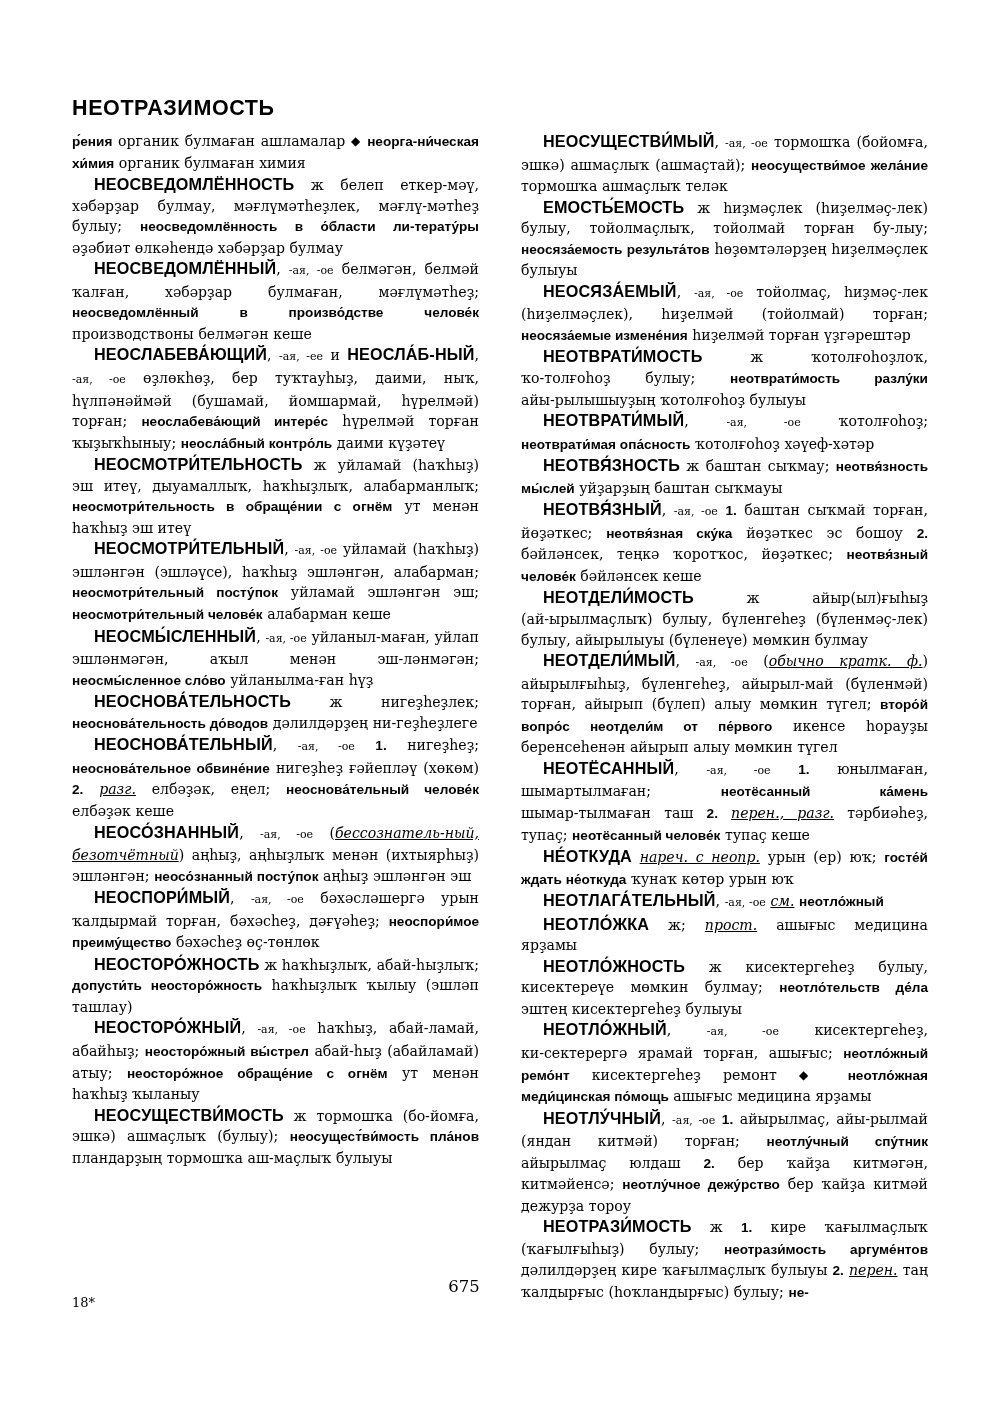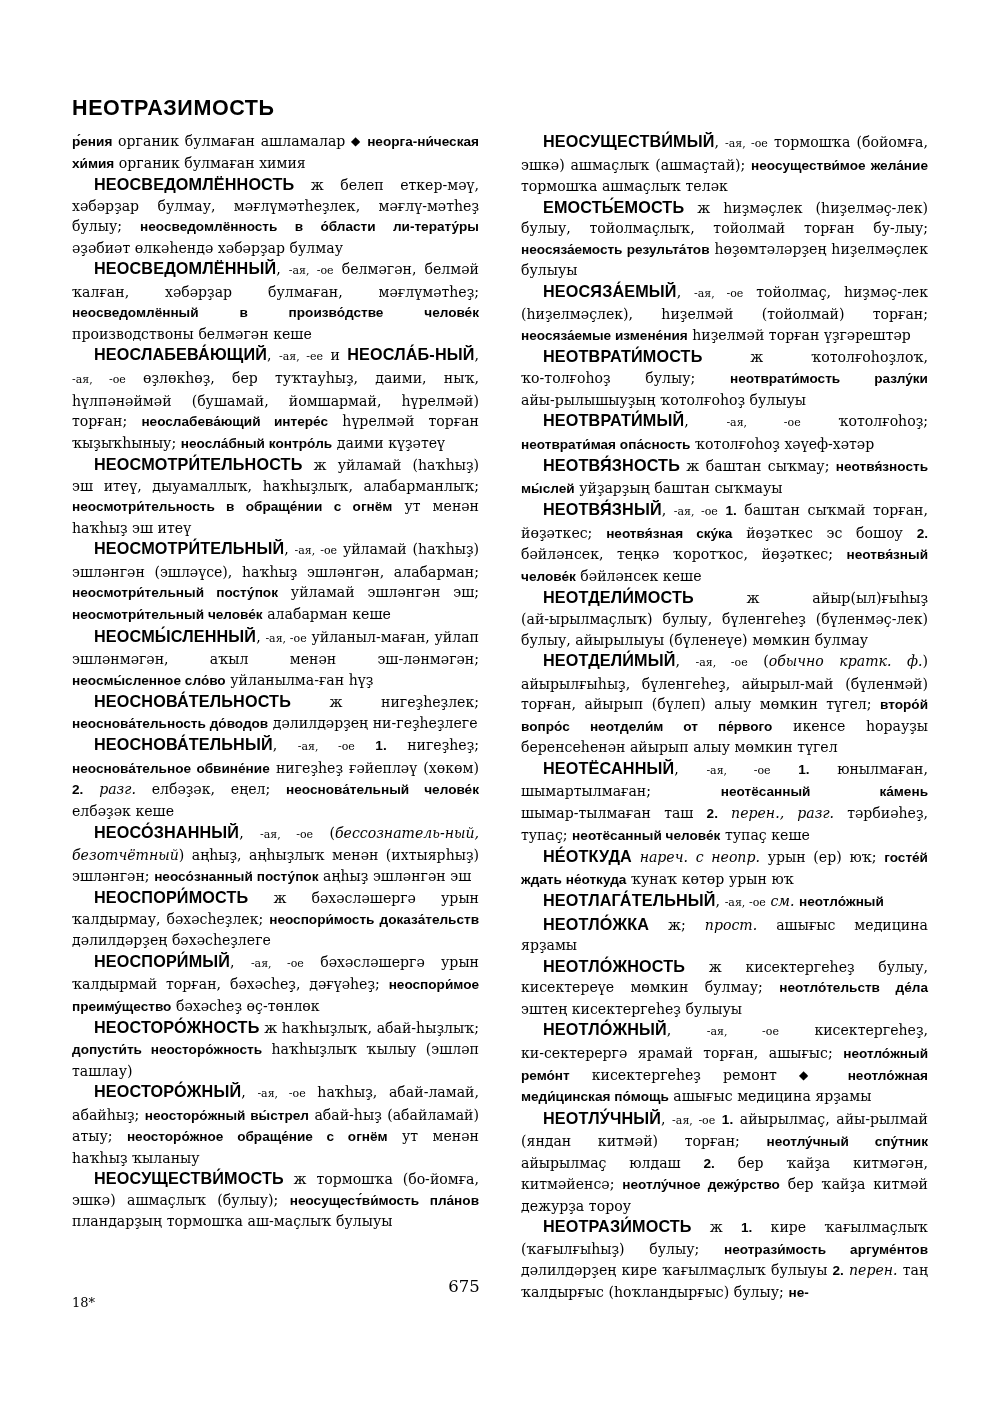--- a/index.html
+++ b/index.html
@@ -66,21 +66,21 @@
     font-size: 16.2px;
     letter-spacing: 0.15px;
   }
   
   .b {
     font-family: "Liberation Sans", sans-serif;
     font-weight: bold;
     font-size: 13.6px;
   }
   
-  .i { font-style: italic; }
+  .i { font-style: italic; text-decoration: underline; }
   
   .g { font-style: normal; }
   
   .num {
     font-family: "Liberation Sans", sans-serif;
     font-weight: bold;
     font-size: 13.6px;
   }
   
   .infl { font-size: 11px; }
@@ -115,21 +115,20 @@
         <p class="entry cont"><span class="b">р́ения</span> органик булмаған ашламалар <span class="loz">◆</span> <span class="b">неорга‑ни́ческая хи́мия</span> органик булмаған химия</p>
         <p class="entry"><span class="hw">НЕОСВЕДОМЛЁННОСТЬ</span> <span class="g">ж</span> белеп еткер‑мәү, хәбәрҙар булмау, мәғлүмәтһеҙлек, мәғлү‑мәтһеҙ булыу; <span class="b">неосведомлённость в о́бласти ли‑терату́ры</span> әҙәбиәт өлкәһендә хәбәрҙар булмау</p>
         <p class="entry"><span class="hw">НЕОСВЕДОМЛЁННЫЙ</span>, <span class="infl">-ая, -ое</span> белмәгән, белмәй ҡалған, хәбәрҙар булмаған, мәғлүмәтһеҙ; <span class="b">неосведомлённый в произво́дстве челове́к</span> производствоны белмәгән кеше</p>
         <p class="entry"><span class="hw">НЕОСЛАБЕВА́ЮЩИЙ</span>, <span class="infl">-ая, -ее</span> и <span class="hw">НЕОСЛА́Б‑НЫЙ</span>, <span class="infl">-ая, -ое</span> өҙлөкһөҙ, бер туҡтауһыҙ, даими, ныҡ, һүлпәнәймәй (бушамай, йомшармай, һүрелмәй) торған; <span class="b">неослабева́ющий интере́с</span> һүрелмәй торған ҡыҙыҡһыныу; <span class="b">неосла́бный контро́ль</span> даими күҙәтеү</p>
         <p class="entry"><span class="hw">НЕОСМОТРИ́ТЕЛЬНОСТЬ</span> <span class="g">ж</span> уйламай (haҡһыҙ) эш итеү, дыуамаллыҡ, haҡһыҙлыҡ, алабарманлыҡ; <span class="b">неосмотри́тельность в обраще́нии с огнём</span> ут менән haҡһыҙ эш итеү</p>
         <p class="entry"><span class="hw">НЕОСМОТРИ́ТЕЛЬНЫЙ</span>, <span class="infl">-ая, -ое</span> уйламай (haҡһыҙ) эшләнгән (эшләүсе), haҡһыҙ эшләнгән, алабарман; <span class="b">неосмотри́тельный посту́пок</span> уйламай эшләнгән эш; <span class="b">неосмотри́тельный челове́к</span> алабарман кеше</p>
         <p class="entry"><span class="hw">НЕОСМЫ́СЛЕННЫЙ</span>, <span class="infl">-ая, -ое</span> уйланыл‑маған, уйлап эшләнмәгән, аҡыл менән эш‑ләнмәгән; <span class="b">неосмы́сленное сло́во</span> уйланылма‑ған һүҙ</p>
         <p class="entry"><span class="hw">НЕОСНОВА́ТЕЛЬНОСТЬ</span> <span class="g">ж</span> нигеҙһеҙлек; <span class="b">неоснова́тельность до́водов</span> дәлилдәрҙең ни‑геҙһеҙлеге</p>
         <p class="entry"><span class="hw">НЕОСНОВА́ТЕЛЬНЫЙ</span>, <span class="infl">-ая, -ое</span> <span class="num">1.</span> нигеҙһеҙ; <span class="b">неоснова́тельное обвине́ние</span> нигеҙһеҙ ғәйепләү (хөкөм) <span class="num">2.</span> <span class="i">разг.</span> елбәҙәк, еңел; <span class="b">неоснова́тельный челове́к</span> елбәҙәк кеше</p>
         <p class="entry"><span class="hw">НЕОСО́ЗНАННЫЙ</span>, <span class="infl">-ая, -ое</span> (<span class="i">бессознатель‑ный, безотчётный</span>) аңһыҙ, аңһыҙлыҡ менән (ихтыярһыҙ) эшләнгән; <span class="b">неосо́знанный посту́пок</span> аңһыҙ эшләнгән эш</p>
-        <p class="entry"><span class="hw">НЕОСПОРИ́МОСТЬ</span> <span class="g">ж</span> бәхәсләшергә урын ҡалдырмау, бәхәсһеҙлек; <span class="b">неоспори́мость доказа́тельств</span> дәлилдәрҙең бәхәсһеҙлеге</p>
         <p class="entry"><span class="hw">НЕОСПОРИ́МЫЙ</span>, <span class="infl">-ая, -ое</span> бәхәсләшергә урын ҡалдырмай торған, бәхәсһеҙ, дәғүәһеҙ; <span class="b">неоспори́мое преиму́щество</span> бәхәсһеҙ өҫ‑төнлөк</p>
         <p class="entry"><span class="hw">НЕОСТОРО́ЖНОСТЬ</span> <span class="g">ж</span> haҡһыҙлыҡ, абай‑һыҙлыҡ; <span class="b">допусти́ть неосторо́жность</span> haҡһыҙлыҡ ҡылыу (эшләп ташлау)</p>
         <p class="entry"><span class="hw">НЕОСТОРО́ЖНЫЙ</span>, <span class="infl">-ая, -ое</span> haҡһыҙ, абай‑ламай, абайһыҙ; <span class="b">неосторо́жный вы́стрел</span> абай‑һыҙ (абайламай) атыу; <span class="b">неосторо́жное обраще́ние с огнём</span> ут менән haҡһыҙ ҡыланыу</p>
         <p class="entry"><span class="hw">НЕОСУЩЕСТВИ́МОСТЬ</span> <span class="g">ж</span> тормошҡа (бо‑йомға, эшкә) ашмаҫлыҡ (булыу); <span class="b">неосущест́ви́мость пла́нов</span> пландарҙың тормошҡа аш‑маҫлыҡ булыуы</p>
       </div>
     <div class="col" id="col-right">
         <p class="entry"><span class="hw">НЕОСУЩЕСТВИ́МЫЙ</span>, <span class="infl">-ая, -ое</span> тормошҡа (бойомға, эшкә) ашмаҫлыҡ (ашмаҫтай); <span class="b">неосуществи́мое жела́ние</span> тормошҡа ашмаҫлыҡ теләк</p>
         <p class="entry"><span class="hw">ЕМОСТЬ́ЕМОСТЬ</span> <span class="g">ж</span> hиҙмәҫлек (hиҙелмәҫ‑лек) булыу, тойолмаҫлыҡ, тойолмай торған бу‑лыу; <span class="b">неосяза́емость результа́тов</span> һөҙөмтәләрҙең hиҙелмәҫлек булыуы</p>
         <p class="entry"><span class="hw">НЕОСЯЗА́ЕМЫЙ</span>, <span class="infl">-ая, -ое</span> тойолмаҫ, hиҙмәҫ‑лек (hиҙелмәҫлек), hиҙелмәй (тойолмай) торған; <span class="b">неосяза́емые измене́ния</span> hиҙелмәй торған үҙгәрештәр</p>
         <p class="entry"><span class="hw">НЕОТВРАТИ́МОСТЬ</span> <span class="g">ж</span> ҡотолғоһоҙлоҡ, ҡо‑толғоһоҙ булыу; <span class="b">неотврати́мость разлу́ки</span> айы‑рылышыуҙың ҡотолғоһоҙ булыуы</p>

